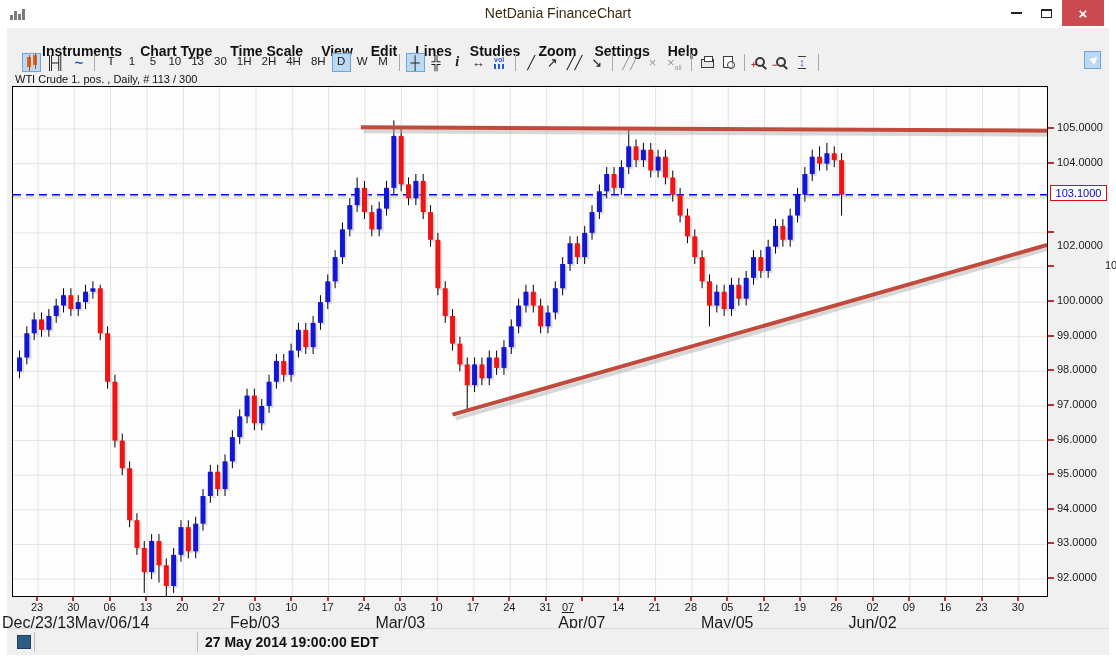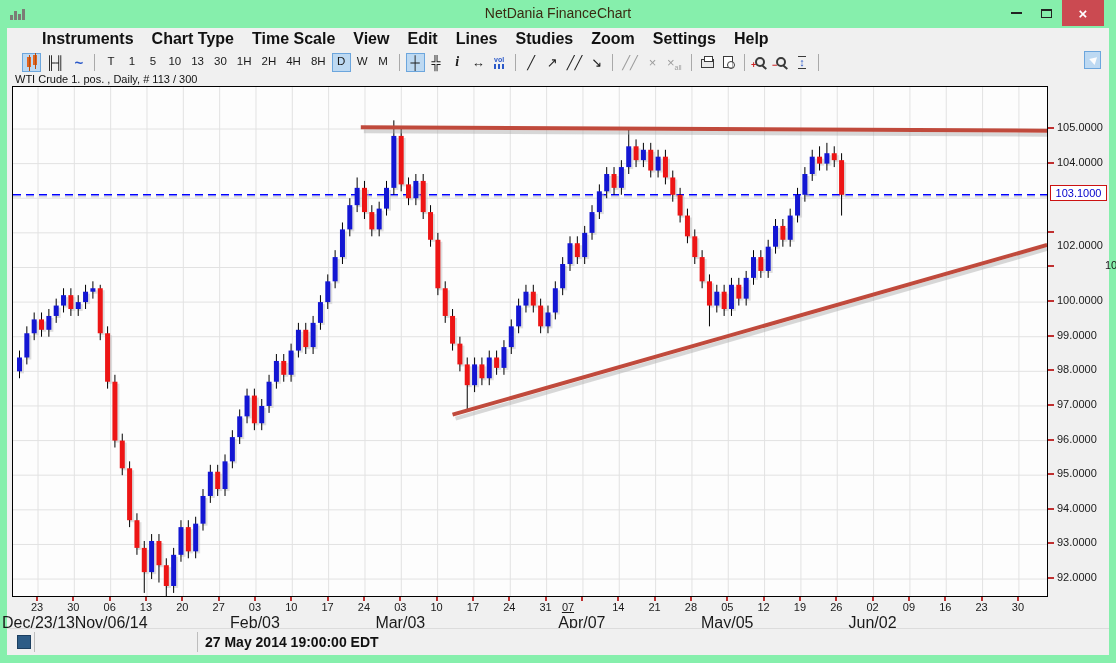--- a/index.html
+++ b/index.html
@@ -1,32 +1,32 @@
 <!DOCTYPE html>
 <html><head>
 <meta charset="utf-8">
 <style>
   html,body{margin:0;padding:0;background:#555;}
   *{box-sizing:border-box;}
-  .window{position:relative;width:1116px;height:663px;background:#86efac;font-family:"Liberation Sans",sans-serif;overflow:hidden;}
+  .window{position:relative;width:1116px;height:663px;background:#ffffff;font-family:"Liberation Sans",sans-serif;overflow:hidden;}
   
   .titlebar{position:absolute;left:0;top:0;width:1116px;height:28px;}
   .appicon{position:absolute;left:10px;top:8px;width:16px;height:12px;display:flex;align-items:flex-end;gap:1px;}
   .appicon i{display:block;width:3px;background:#7b7b76;}
   .title{position:absolute;left:0;top:0;width:100%;text-align:center;line-height:27px;font-size:14px;color:#3a2b12;}
   .winbtn{position:absolute;top:0;height:26px;display:flex;align-items:center;justify-content:center;cursor:pointer;}
   .btn-min{left:1002px;width:28px;}
   .btn-min i{display:block;width:11px;height:2px;background:#222;}
   .btn-max{left:1032px;width:28px;}
   .btn-max i{display:block;width:11px;height:9px;border:1px solid #222;border-top:2px solid #222;background:transparent;}
   .btn-close{left:1062px;width:42px;background:#cb4a51;color:#fff;font-size:15px;font-weight:bold;}
   
   .content{position:absolute;left:7px;top:28px;width:1102px;height:627px;background:#f0f0f0;}
   .menubar{position:absolute;left:0;top:0;width:100%;height:22px;padding-left:26px;white-space:nowrap;}
-  .menubar .mi{display:inline-block;padding:0 9px;font-size:16px;font-weight:bold;color:#111;line-height:22px;cursor:default;}
+  .menubar .mi{display:inline-block;padding:12px 9px;font-size:14px;font-weight:bold;color:#111;line-height:22px;cursor:default;}
   
   .toolbar{position:absolute;left:0;top:22px;width:100%;height:24px;display:flex;align-items:center;padding-left:14px;}
   .tbtn{height:19px;min-width:19px;padding:0 2px;margin:0 1px;display:flex;align-items:center;justify-content:center;font-size:13px;color:#1a1a1a;border:1px solid transparent;background:transparent;cursor:pointer;line-height:1;}
   .tbtn.sel{background:#bdd9f2;border-color:#6ca6dd;}
   .tbtn.dis{color:#9c9c9c;cursor:default;}
   .tbtn.tf{font-size:11.5px;padding:0 3px;}
   .tsep{width:1px;height:17px;background:#a9a9a9;margin:0 5px;}
   .blueglyph{color:#2b59c9;font-weight:bold;font-size:15px;}
   .infoglyph{font-family:"Liberation Serif",serif;font-weight:bold;font-style:italic;font-size:14px;}
   .cdl{position:relative;width:13px;height:14px;}
@@ -618,21 +618,21 @@
       </div>
 
     <div class="xaxis">
         <div class="xtick" style="left: 24px;"></div>
         <div class="wklab" style="left: 8px;">23</div>
         <div class="molab" style="left: -10px;">Dec/23/13</div>
         <div class="xtick" style="left: 60.33px;"></div>
         <div class="wklab" style="left: 44.33px;">30</div>
         <div class="xtick" style="left: 96.66px;"></div>
         <div class="wklab" style="left: 80.66px;">06</div>
-        <div class="molab" style="left: 62.66px;">Nov/06/14</div>
+        <div class="molab" style="left: 62.66px;">May/06/14</div>
         <div class="xtick" style="left: 132.99px;"></div>
         <div class="wklab" style="left: 116.99px;">13</div>
         <div class="xtick" style="left: 169.32px;"></div>
         <div class="wklab" style="left: 153.32px;">20</div>
         <div class="xtick" style="left: 205.65px;"></div>
         <div class="wklab" style="left: 189.65px;">27</div>
         <div class="xtick" style="left: 241.98px;"></div>
         <div class="wklab" style="left: 225.98px;">03</div>
         <div class="molab" style="left: 207.98px;">Feb/03</div>
         <div class="xtick" style="left: 278.31px;"></div>

